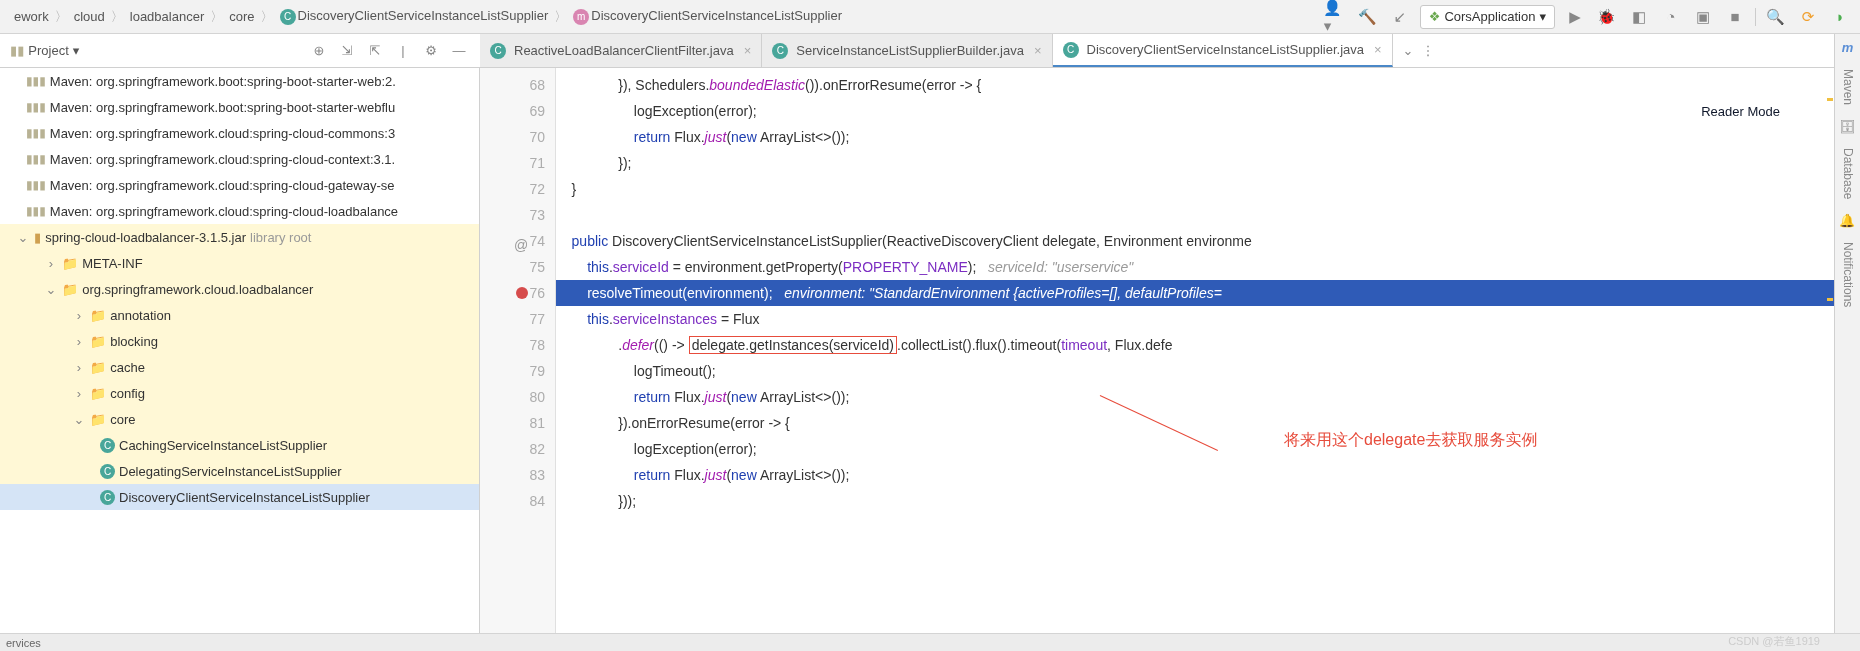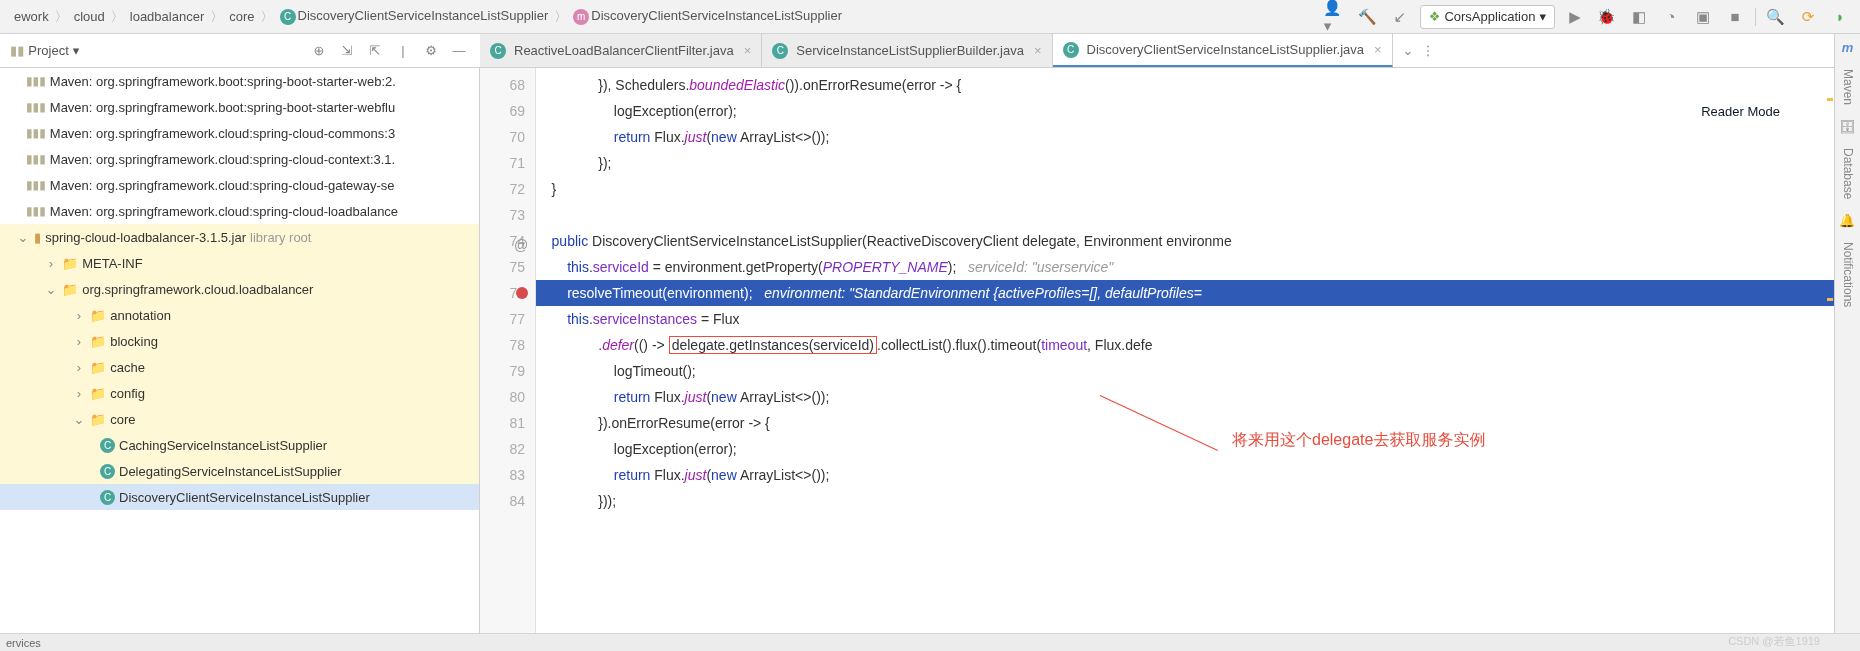--- a/index.html
+++ b/index.html
@@ -38,21 +38,21 @@
   .tree-row.hl { background:#fff8d6; }
   .arrow { width:14px; text-align:center; color:#888; }
   .folder-ico { color:#b8b294; }
   .lib-ico { color:#b8b294; font-size:12px; }
   .jar-ico { color:#cfa050; }
   .cls-ico { display:inline-flex; align-items:center; justify-content:center; width:15px; height:15px; border-radius:50%; background:#48a69a; color:#fff; font-size:10px; }
   .libnote { color:#999; }
 
   
   .editor { flex:1; display:flex; position:relative; font-family:"JetBrains Mono",Consolas,monospace; font-size:14px; }
-  .gutter { width:56px; background:#f7f7f7; border-right:1px solid #e0e0e0; text-align:right; color:#adadad; padding-top:4px; }
+  .gutter { width:76px; background:#f7f7f7; border-right:1px solid #e0e0e0; text-align:right; color:#adadad; padding-top:4px; }
   .gline { height:26px; line-height:26px; padding-right:10px; position:relative; }
   .gline .bp { position:absolute; left:36px; top:7px; width:12px; height:12px; background:#d64c4c; border-radius:50%; }
   .gline .ann { position:absolute; left:34px; top:4px; color:#999; }
   .code { flex:1; padding-top:4px; overflow:hidden; }
   .cline { height:26px; line-height:26px; white-space:pre; }
   .cline.cur { background:#2f5bb7; color:#fff; }
   .kw { color:#1f3fb0; }
   .field { color:#7c2ec2; }
   .method-it { color:#a21caf; font-style:italic; }
   .cmt { color:#9a9a9a; font-style:italic; }
@@ -262,21 +262,21 @@
       <div class="gline">84</div>
     </div>
     <div class="code">
       <div class="cline"><span>                }), Schedulers.</span><span class="method-it">boundedElastic</span><span>()).onErrorResume(error -&gt; {</span></div>
       <div class="cline">                    logException(error);</div>
       <div class="cline">                    <span class="kw">return</span><span> Flux.</span><span class="method-it">just</span><span>(</span><span class="kw">new</span><span> ArrayList&lt;&gt;());</span></div>
       <div class="cline">                });</div>
       <div class="cline">    }</div>
       <div class="cline"></div>
       <div class="cline">    <span class="kw">public</span> <span>DiscoveryClientServiceInstanceListSupplier</span><span>(ReactiveDiscoveryClient delegate, Environment environme</span></div>
-      <div class="cline">        <span class="kw">this</span>.<span class="field">serviceId</span><span> = environment.getProperty(</span><span class="field" style="font-style:italic">PROPERTY_NAME</span><span>);</span><span class="cmt">   serviceId: "userservice"</span></div>
+      <div class="cline">        <span class="kw">this</span>.<span class="field">serviceId</span><span> = environment.getProperty(</span><span class="field" style="">PROPERTY_NAME</span><span>);</span><span class="cmt">   serviceId: "userservice"</span></div>
       <div class="cline cur">        <span>resolveTimeout(environment);</span><span class="cmt">   environment: "StandardEnvironment {activeProfiles=[], defaultProfiles=</span></div>
       <div class="cline">        <span class="kw">this</span>.<span class="field">serviceInstances</span><span> = Flux</span></div>
       <div class="cline"><span>                .</span><span class="method-it">defer</span><span>(() -&gt; </span><span class="boxred"><span style="color:#333">delegate.getInstances(serviceId)</span></span><span>.collectList().flux().timeout(</span><span class="field">timeout</span><span>, Flux.defe</span></div>
       <div class="cline">                    logTimeout();</div>
       <div class="cline">                    <span class="kw">return</span><span> Flux.</span><span class="method-it">just</span><span>(</span><span class="kw">new</span><span> ArrayList&lt;&gt;());</span></div>
       <div class="cline">                }).onErrorResume(error -&gt; {</div>
       <div class="cline">                    logException(error);</div>
       <div class="cline">                    <span class="kw">return</span><span> Flux.</span><span class="method-it">just</span><span>(</span><span class="kw">new</span><span> ArrayList&lt;&gt;());</span></div>
       <div class="cline">                }));</div>
     </div>
@@ -288,16 +288,16 @@
 <div class="rightstrip">
   <span style="color:#5b8fd6;font-style:italic;font-weight:bold">m</span>
   <span class="vlabel">Maven</span>
   <span>🗄</span>
   <span class="vlabel">Database</span>
   <span>🔔</span>
   <span class="vlabel">Notifications</span>
 </div>
 
 <div class="annot-line" style="left:1100px; top:395px; width:130px; transform:rotate(25deg);"></div>
-<div class="annot" style="left:1232px; top:430px">将来用这个delegate去获取服务实例</div>
+<div class="annot" style="left:1284px; top:430px">将来用这个delegate去获取服务实例</div>
 
 <div class="status"><span>ervices</span></div>
 <div class="watermark">CSDN @若鱼1919</div>
 
 </body></html>

